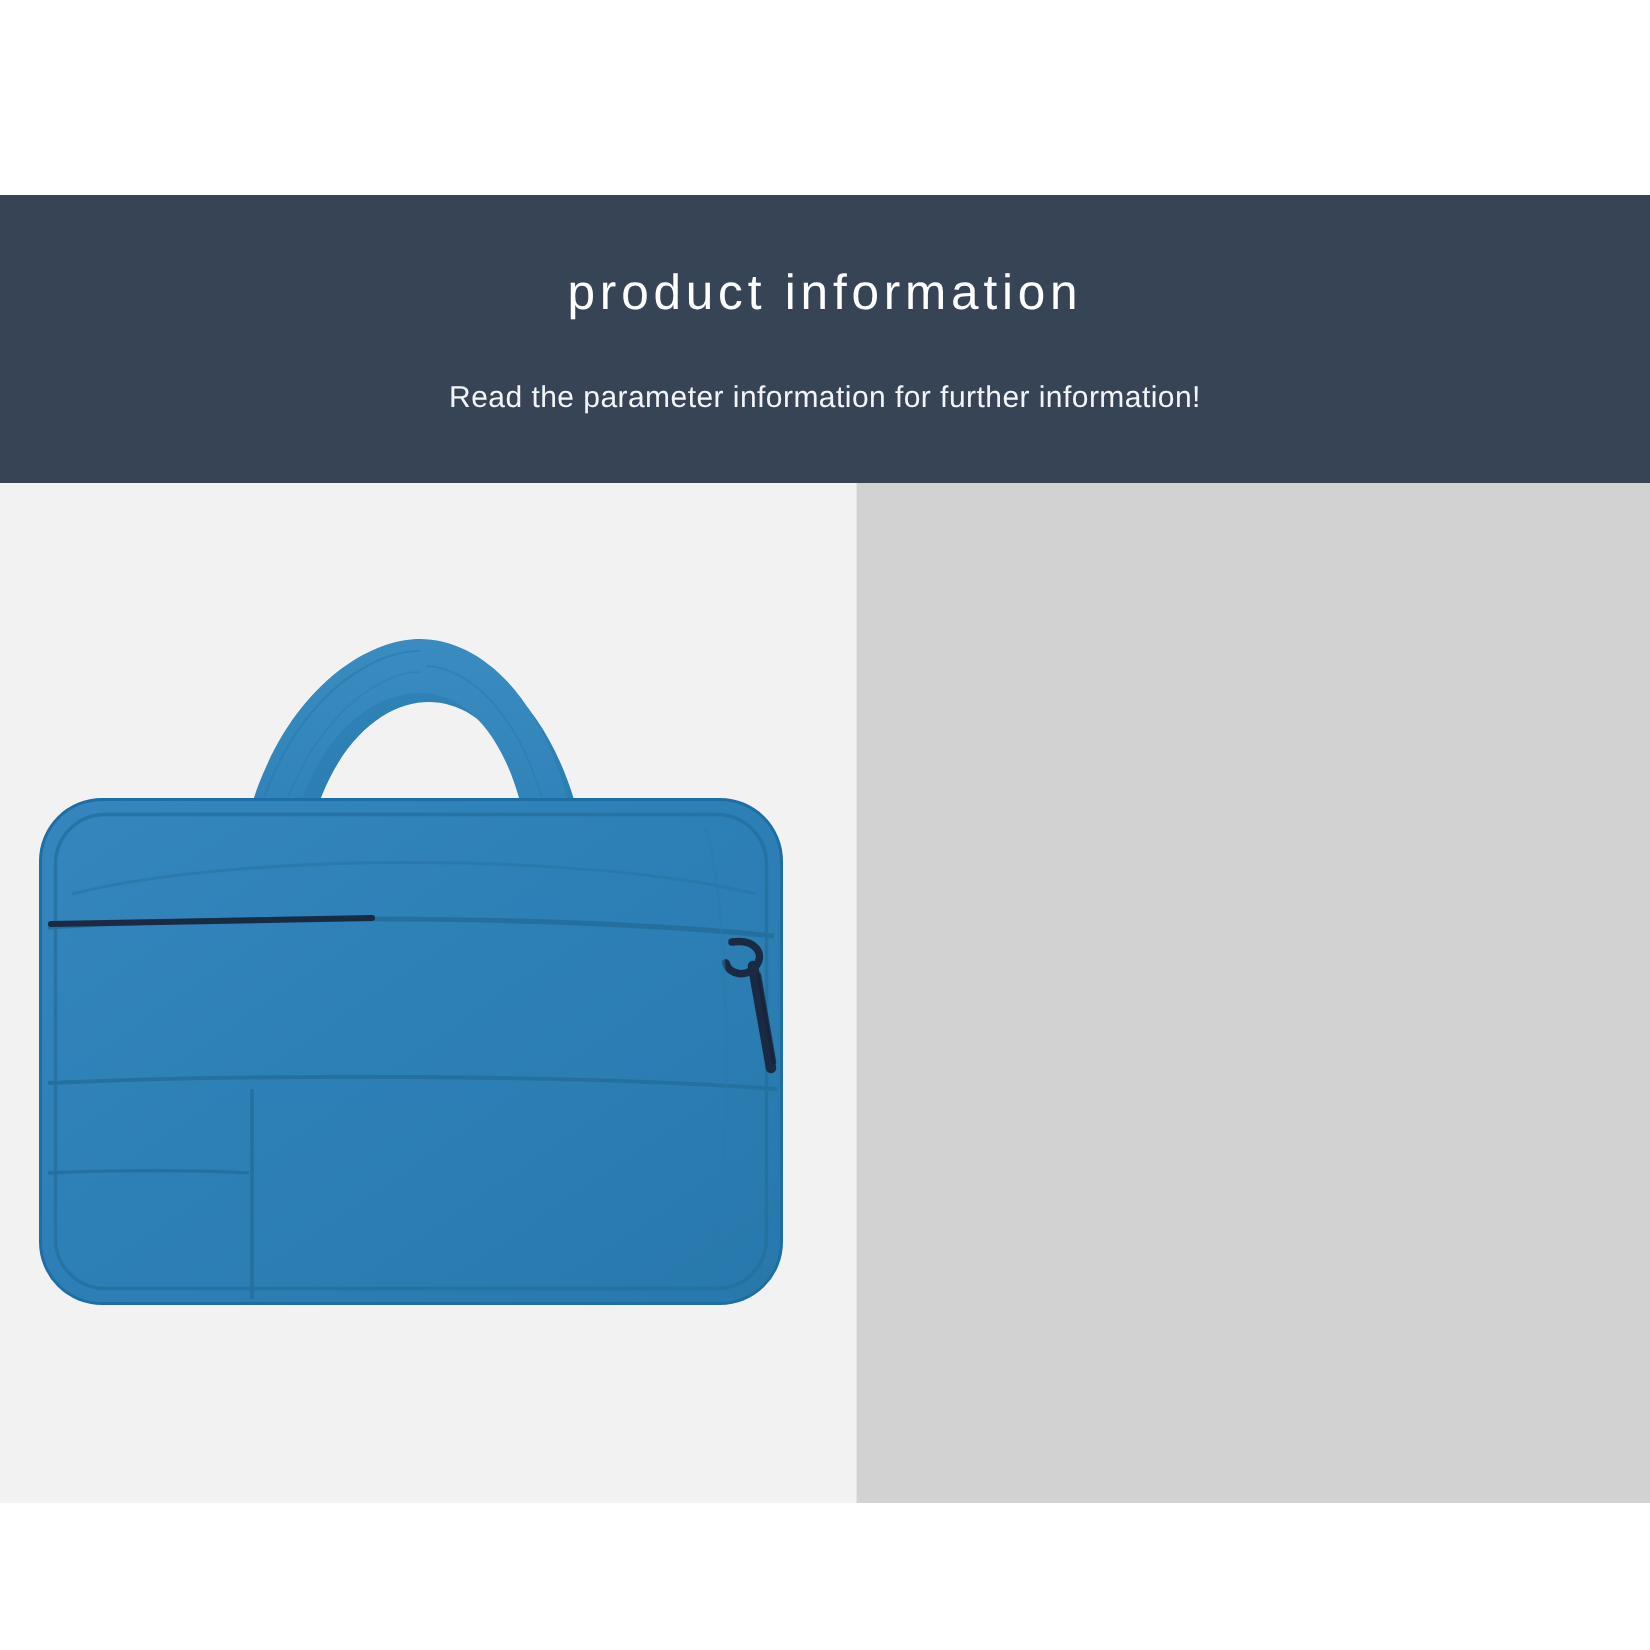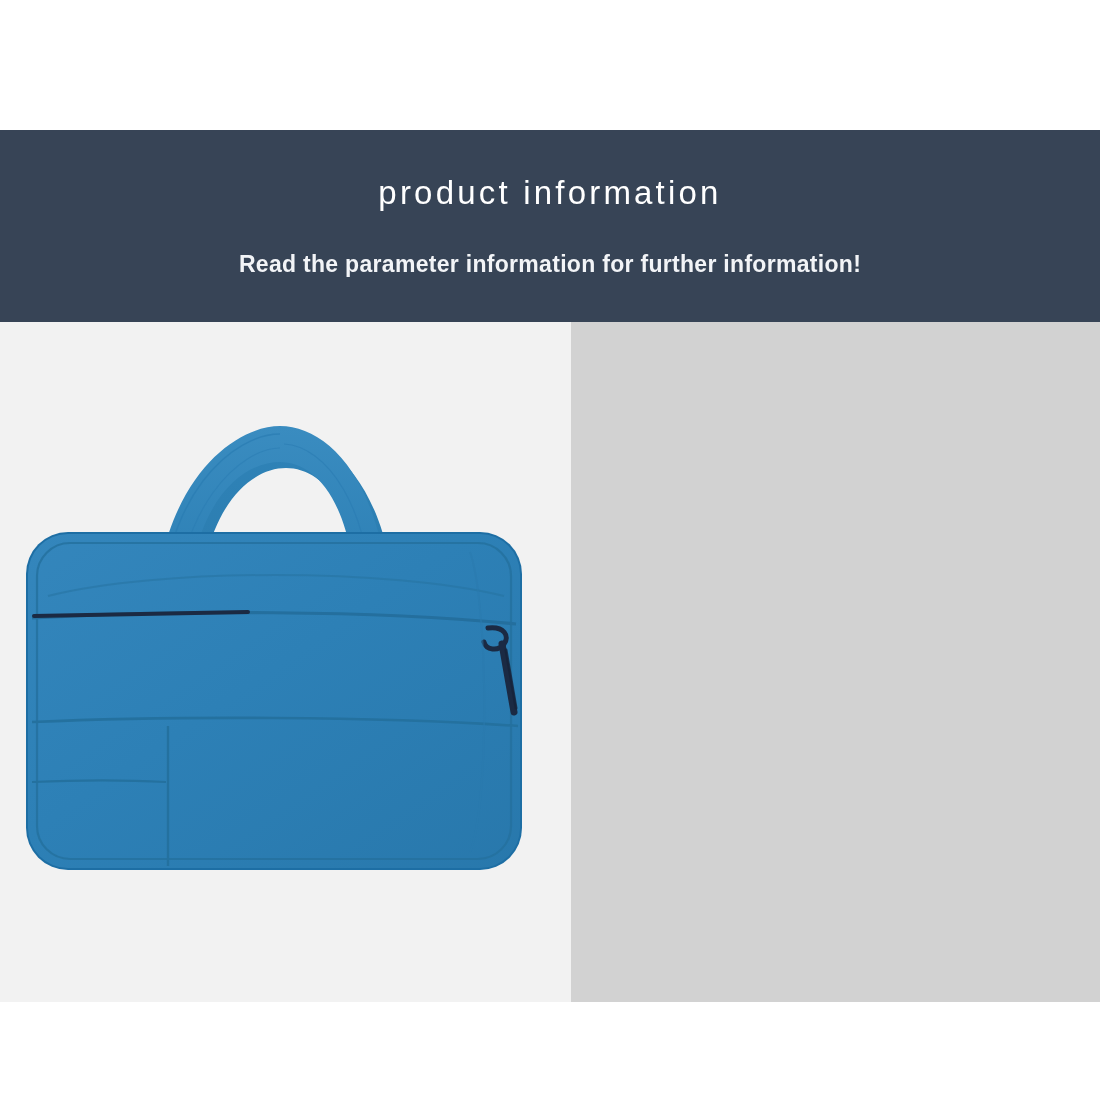--- a/index.html
+++ b/index.html
@@ -38,22 +38,22 @@
     color: #ffffff;
     font-size: 33px;
     font-weight: 400;
     letter-spacing: 3.2px;
     line-height: 1;
     margin-bottom: 44px;
     white-space: nowrap;
   }
   .header-subtitle {
     color: #f2f4f7;
-    font-size: 23px;
-    font-weight: 700;
+    font-size: 20px;
+    font-weight: 400;
     letter-spacing: 0.3px;
     line-height: 1;
     white-space: nowrap;
   }
 
   
   .content {
     position: absolute;
     left: 0;
     top: 322px;

